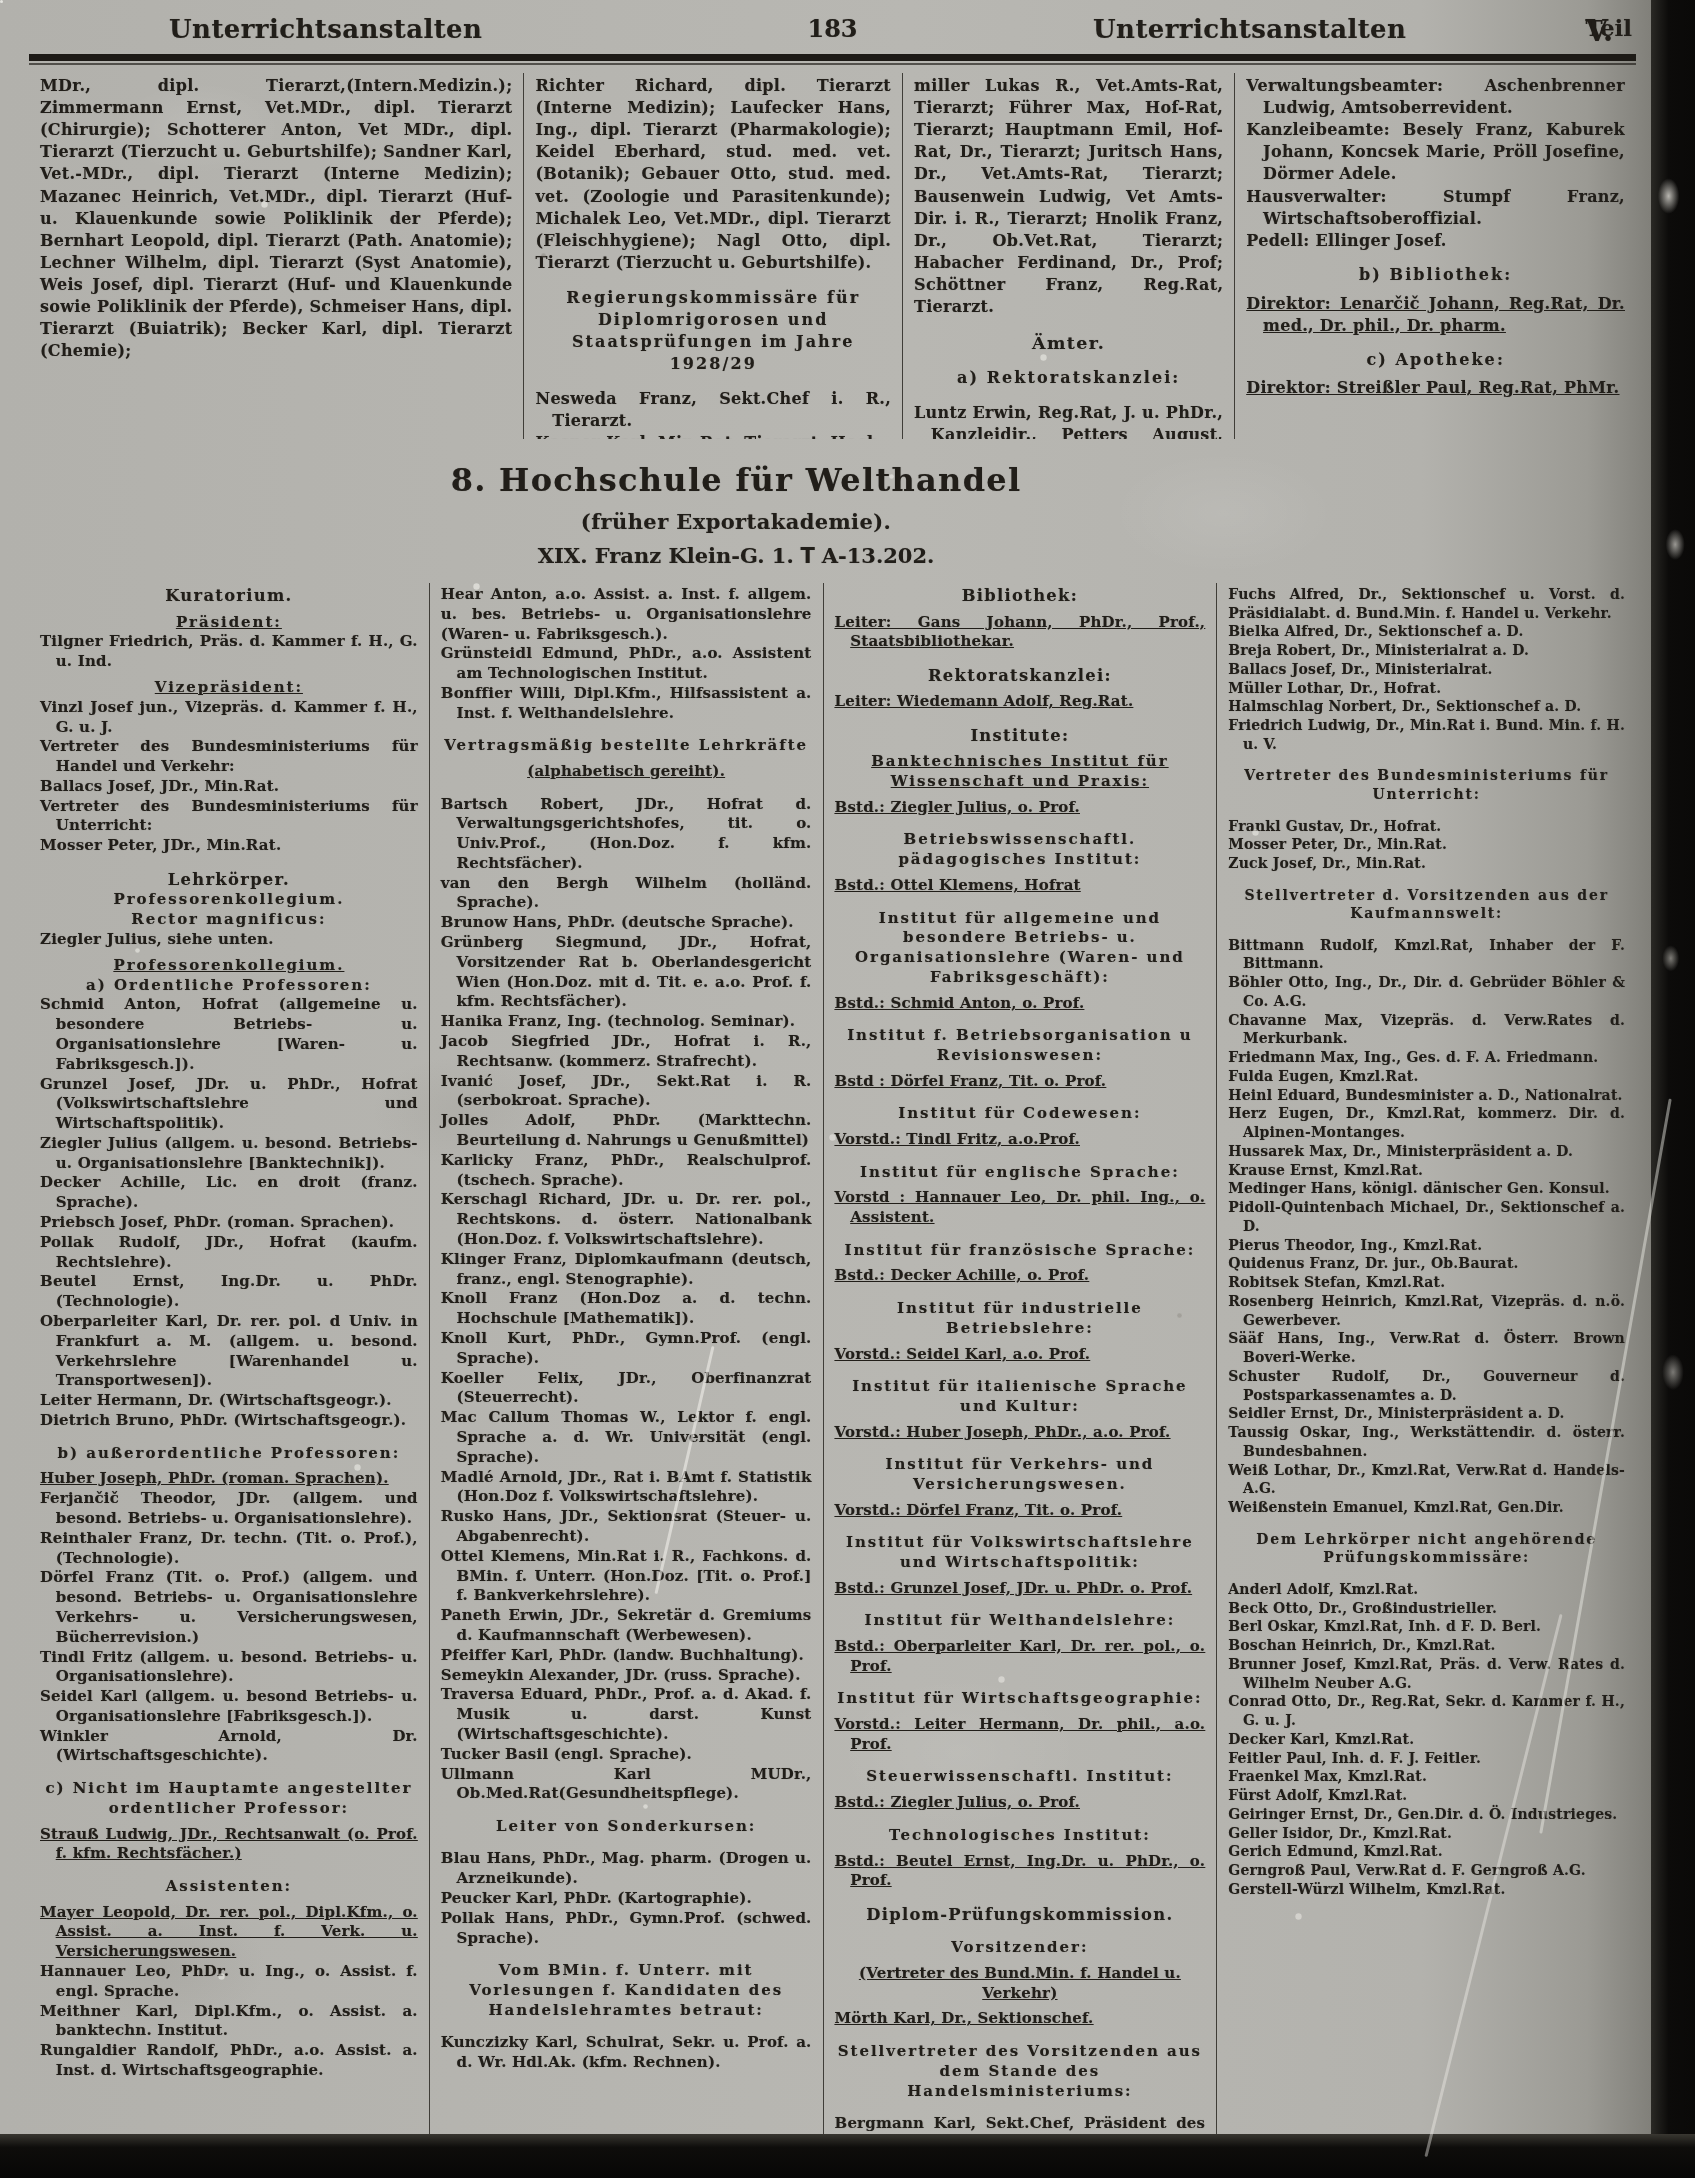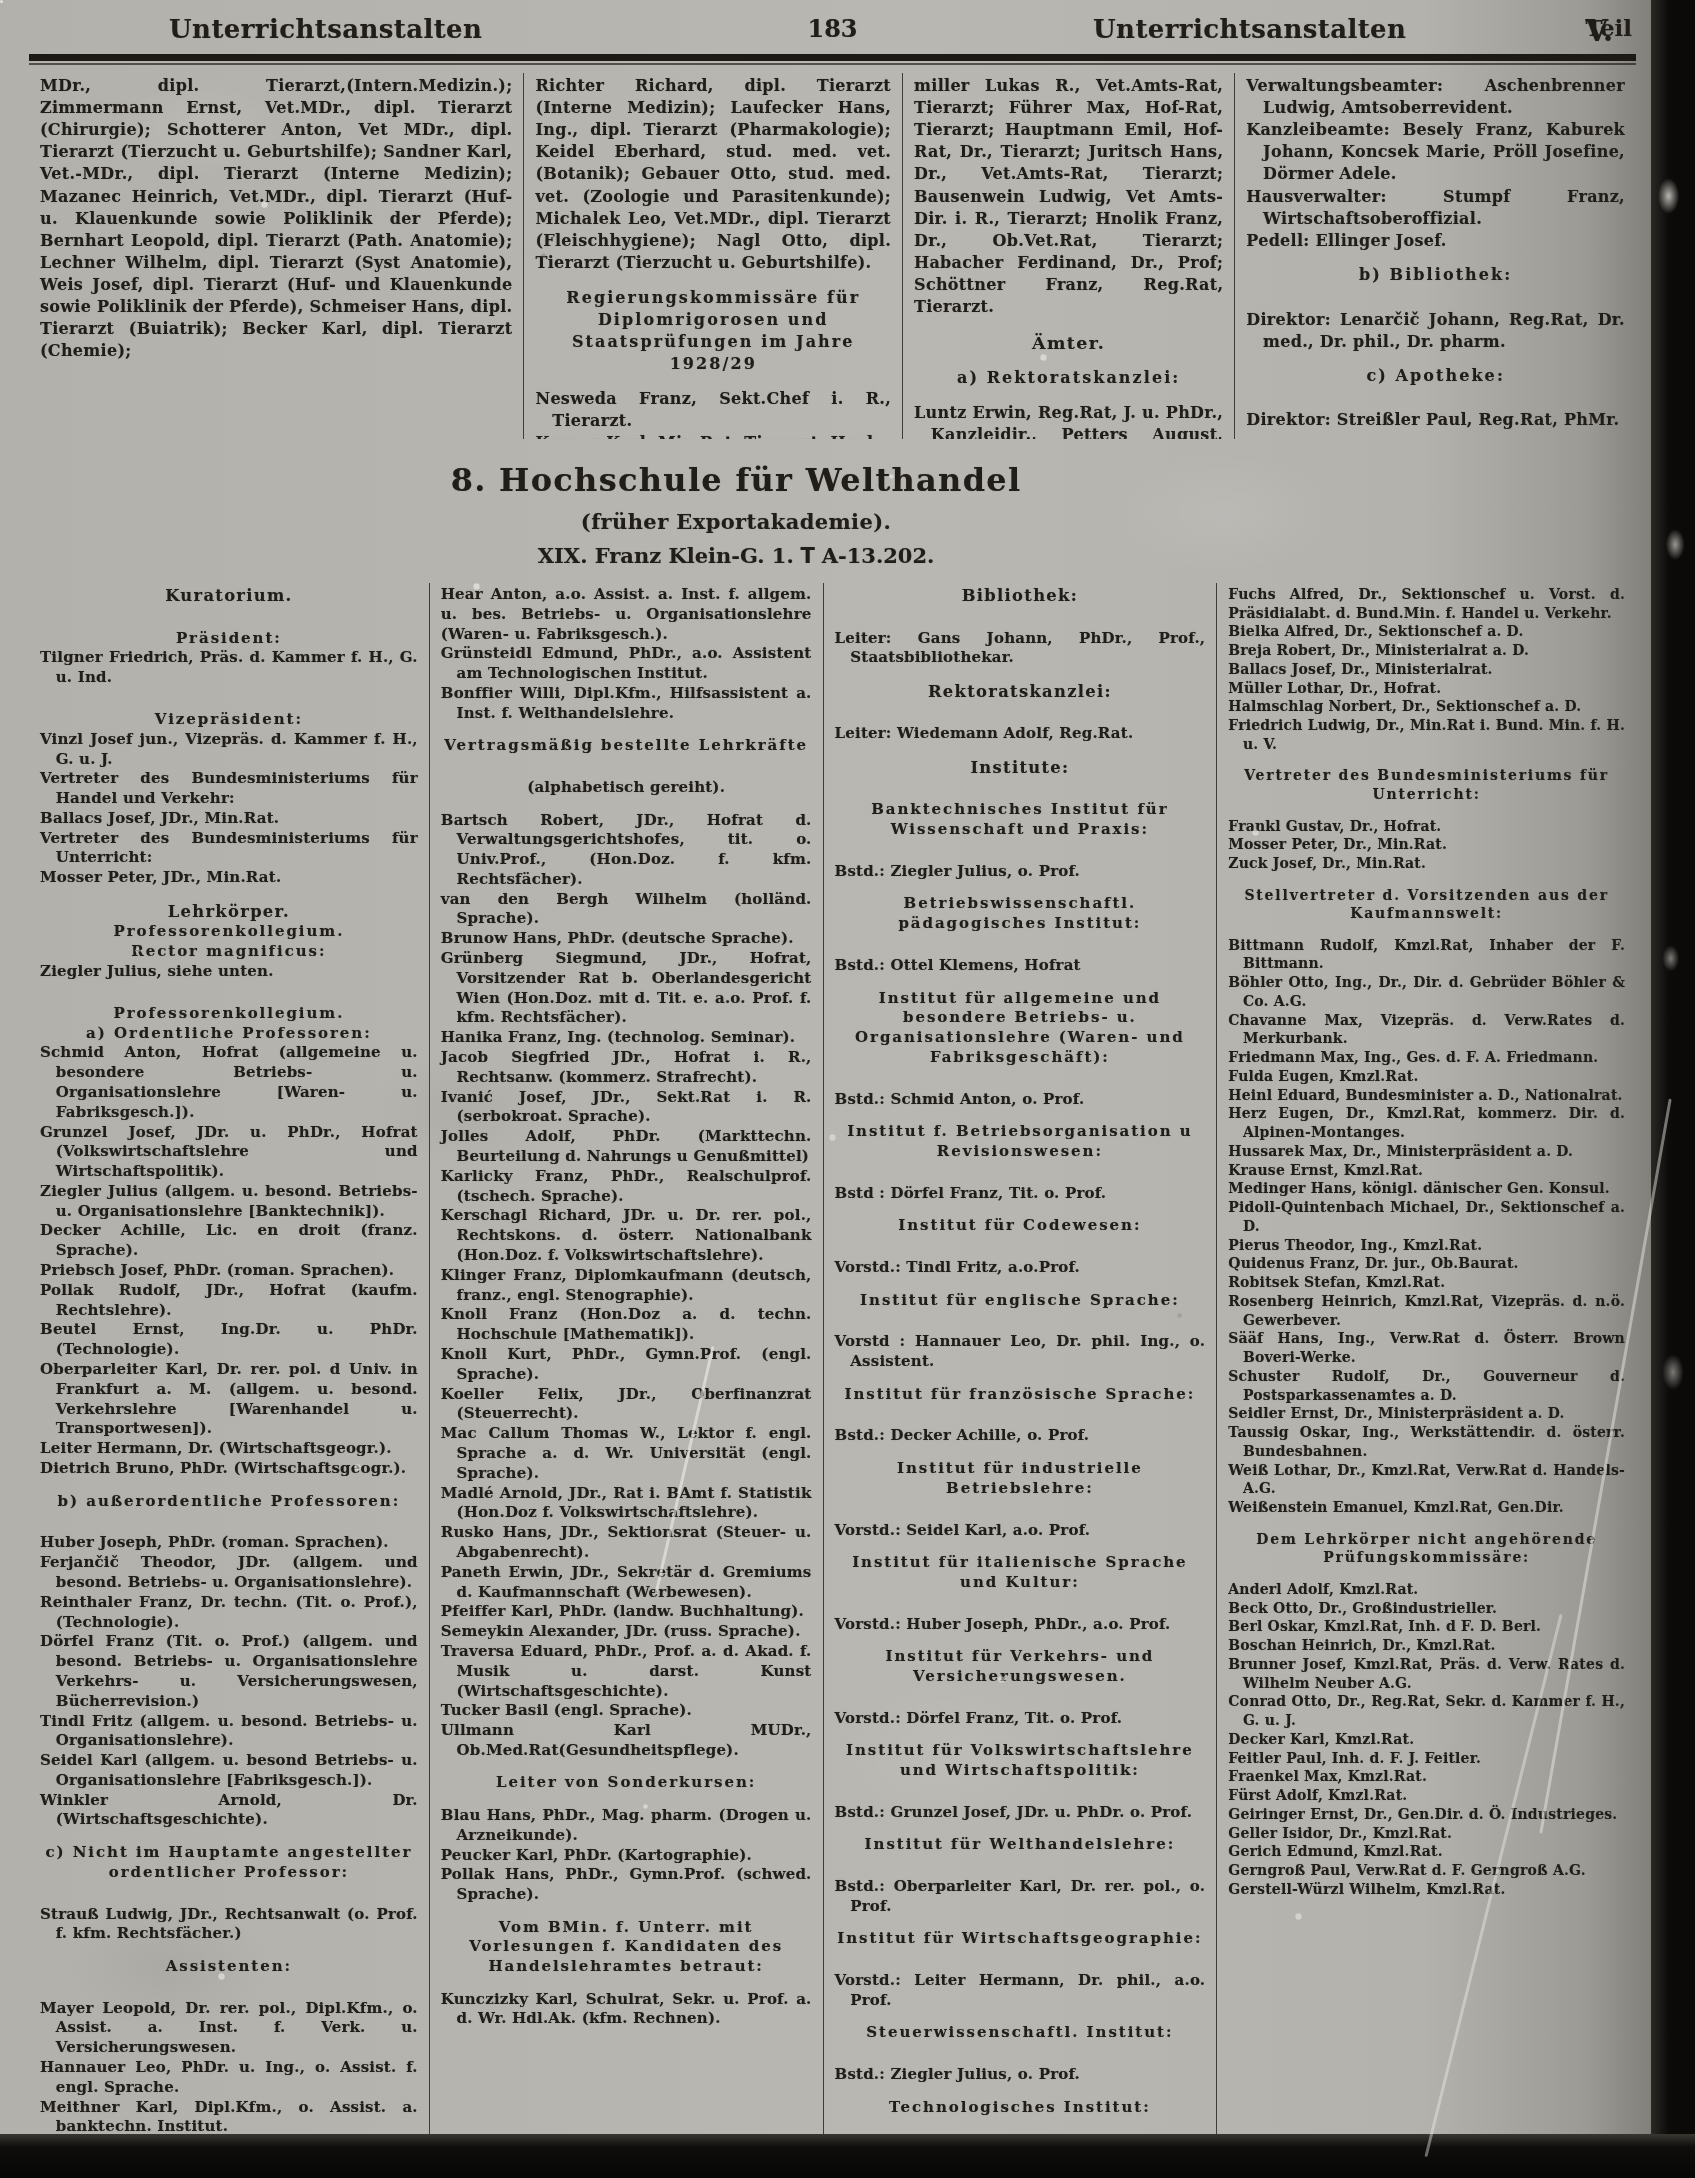--- a/index.html
+++ b/index.html
@@ -38,21 +38,21 @@
   .col { padding:1.7px 11px 0 11px; overflow:hidden; }
   .col + .col { border-left:1.7px solid rgba(30,27,22,.78); }
   .main .col4 { font-size:14px; line-height:1.34; }
   
   .blk.p  { text-align:justify; text-indent:-1.05em; padding-left:1.05em; }
   .blk.p0 { text-align:justify; }
   .blk.c  { text-align:center; }
   .blk.cb { text-align:center; font-size:1.09em; letter-spacing:.08em; }
   .blk.cs { text-align:center; letter-spacing:.13em; }
   .blk.mt   { margin-top:12.7px; }
-  .blk.mts  { margin-top:22px;  }
+  .blk.mts  { margin-top:6px;text-decoration:underline;  }
   
   .title { width:60%; margin:22px 0 15.3px 14%; text-align:center; }
   .t1 { font-size:32px; letter-spacing:1.3px; }
   .t2 { font-size:21px; margin-top:10px; letter-spacing:0.4px; }
   .t3 { font-size:21px; margin-top:8.5px; }
   .tel { font-family:"DejaVu Sans","Liberation Sans",sans-serif; font-weight:900; padding:0 6.8px; }
   
   .band-right { position:absolute; top:0; right:0; width:44px; height:2178px;
     background:
       radial-gradient(15.3px 25.4px at 40% 9%,  rgba(214,212,205,.85), transparent 70%),
@@ -187,20 +187,21 @@
           <div class="blk p">Jolles Adolf, PhDr. (Markttechn. Beurteilung d. Nahrungs u Genußmittel)</div>
           <div class="blk p">Karlicky Franz, PhDr., Realschulprof. (tschech. Sprache).</div>
           <div class="blk p">Kerschagl Richard, JDr. u. Dr. rer. pol., Rechtskons. d. österr. Nationalbank (Hon.Doz. f. Volkswirtschaftslehre).</div>
           <div class="blk p">Klinger Franz, Diplomkaufmann (deutsch, franz., engl. Stenographie).</div>
           <div class="blk p">Knoll Franz (Hon.Doz a. d. techn. Hochschule [Mathematik]).</div>
           <div class="blk p">Knoll Kurt, PhDr., Gymn.Prof. (engl. Sprache).</div>
           <div class="blk p">Koeller Felix, JDr., Oberfinanzrat (Steuerrecht).</div>
           <div class="blk p">Mac Callum Thomas W., Lektor f. engl. Sprache a. d. Wr. Universität (engl. Sprache).</div>
           <div class="blk p">Madlé Arnold, JDr., Rat i. BAmt f. Statistik (Hon.Doz f. Volkswirtschaftslehre).</div>
           <div class="blk p">Rusko Hans, JDr., Sektionsrat (Steuer- u. Abgabenrecht).</div>
+          <div class="blk p">Ottel Klemens, Min.Rat i. R., Fachkons. d. BMin. f. Unterr. (Hon.Doz. [Tit. o. Prof.] f. Bankverkehrslehre).</div>
           <div class="blk p">Paneth Erwin, JDr., Sekretär d. Gremiums d. Kaufmannschaft (Werbewesen).</div>
           <div class="blk p">Pfeiffer Karl, PhDr. (landw. Buchhaltung).</div>
           <div class="blk p">Semeykin Alexander, JDr. (russ. Sprache).</div>
           <div class="blk p">Traversa Eduard, PhDr., Prof. a. d. Akad. f. Musik u. darst. Kunst (Wirtschaftsgeschichte).</div>
           <div class="blk p">Tucker Basil (engl. Sprache).</div>
           <div class="blk p">Ullmann Karl MUDr., Ob.Med.Rat(Gesundheitspflege).</div>
           <div class="blk cs mt">Leiter von Sonderkursen:</div>
           <div class="blk p mt">Blau Hans, PhDr., Mag. pharm. (Drogen u. Arzneikunde).</div>
           <div class="blk p">Peucker Karl, PhDr. (Kartographie).</div>
           <div class="blk p">Pollak Hans, PhDr., Gymn.Prof. (schwed. Sprache).</div>

